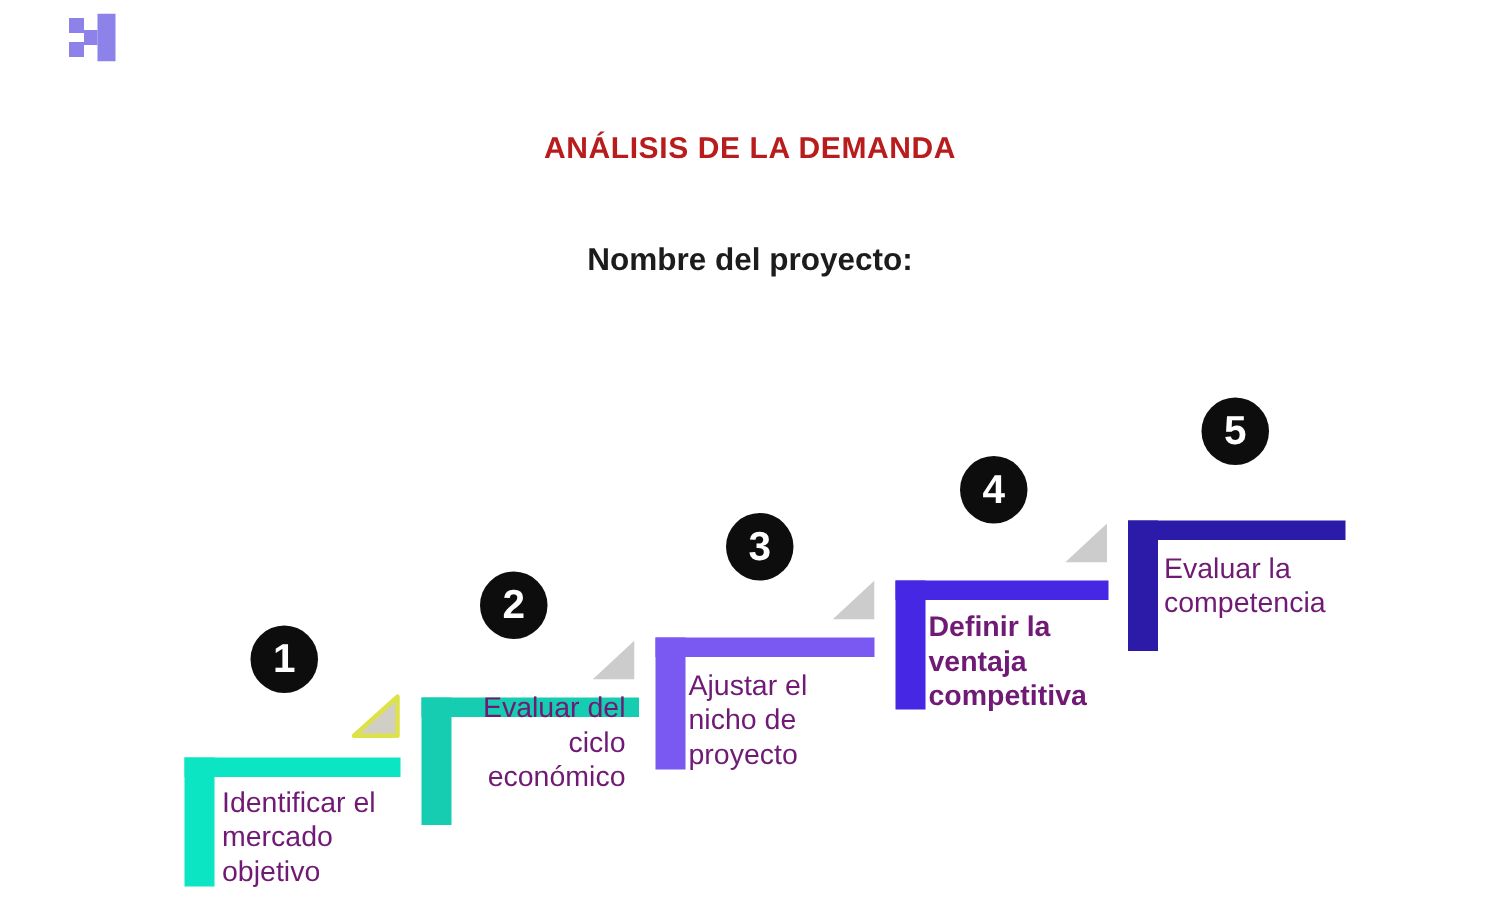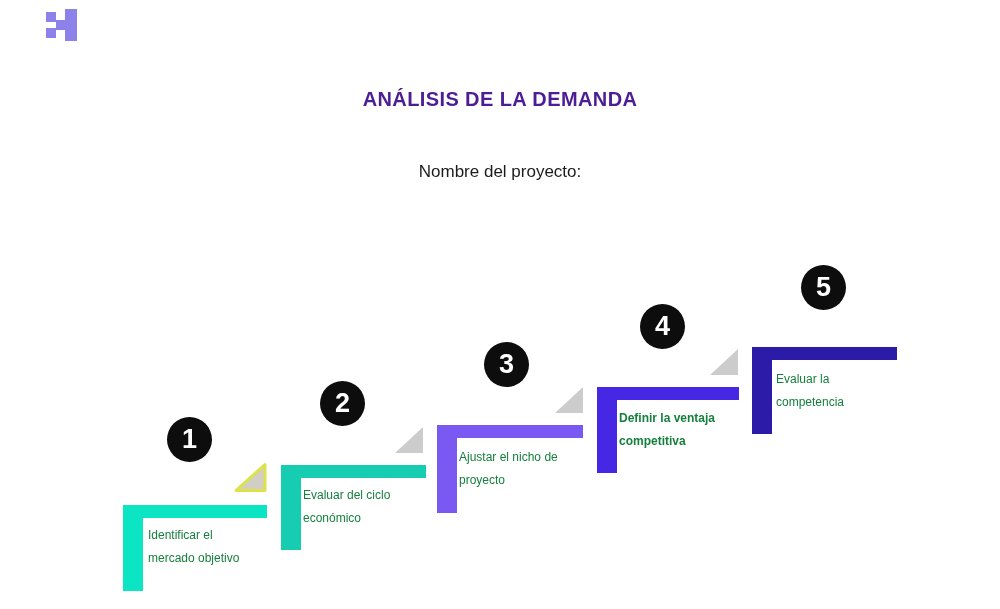--- a/index.html
+++ b/index.html
@@ -4,38 +4,38 @@
 <style>
   html,body{margin:0;padding:0;background:#ffffff;}
   body{font-family:"Liberation Sans", sans-serif;}
   .canvas{position:relative;width:1000px;height:609px;background:#ffffff;overflow:hidden;}
 
   .logo{position:absolute;left:45px;top:9px;width:34px;height:32px;}
 
   .title{position:absolute;left:0;right:0;top:88px;margin:0;text-align:center;
          font-size:20px;font-weight:700;letter-spacing:0.4px;}
   .project-label{position:absolute;left:0;right:0;top:162px;text-align:center;
-         font-size:17px;color:#1c1c1c;}
+         font-size:21px;color:#1c1c1c;font-weight:bold;}
 
   .vbar{position:absolute;width:20px;}
   .hbar{position:absolute;height:13px;}
   .circle{position:absolute;width:45px;height:45px;border-radius:50%;background:#0d0d0d;
           color:#ffffff;display:flex;align-items:center;justify-content:center;
           font-size:27px;font-weight:700;}
-  .label{position:absolute;width:114px;font-size:12px;line-height:23px;color:#15803d;}
+  .label{position:absolute;width:114px;font-size:19px;line-height:23px;color:#701a75;}
 
   .s1 .vbar{left:123px;top:505px;height:86px;}
   .s1 .hbar{left:123px;top:505px;width:144px;}
   .s1 .circle{left:167px;top:417px;}
   .s1 .label{left:148px;top:524px;}
 
   .s2 .vbar{left:281px;top:465px;height:85px;}
   .s2 .hbar{left:281px;top:465px;width:145px;}
   .s2 .circle{left:320px;top:381px;}
-  .s2 .label{left:303px;top:484px;}
+  .s2 .label{left:303px;top:461px;text-align:right;}
 
   .s3 .vbar{left:437px;top:425px;height:88px;}
   .s3 .hbar{left:437px;top:425px;width:146px;}
   .s3 .circle{left:484px;top:342px;}
   .s3 .label{left:459px;top:446px;}
 
   .s4 .vbar{left:597px;top:387px;height:86px;}
   .s4 .hbar{left:597px;top:387px;width:142px;}
   .s4 .circle{left:640px;top:304px;}
   .s4 .label{left:619px;top:407px;font-weight:bold;}
@@ -58,21 +58,21 @@
 
   <div class="logo">
     <svg width="34" height="32" viewBox="0 0 32 32">
       <rect x="0" y="3" width="10" height="10" fill="#8c82ea"></rect>
       <rect x="0" y="19" width="10" height="10" fill="#8c82ea"></rect>
       <rect x="10" y="11" width="9" height="10" fill="#8c82ea"></rect>
       <rect x="19" y="0" width="12" height="32" fill="#8c82ea"></rect>
     </svg>
   </div>
 
-  <h1 class="title" style="color: #4c1d95;">ANÁLISIS DE LA DEMANDA</h1>
+  <h1 class="title" style="color: #b91c1c;">ANÁLISIS DE LA DEMANDA</h1>
 
   <div class="project-label">Nombre del proyecto:</div>
 
   <div class="step s1">
     <div class="circle">
       <span>1</span>
     </div>
     <div class="hbar" style="background: rgb(11, 229, 195);"></div>
     <div class="vbar" style="background: rgb(11, 229, 195);"></div>
     <div class="label">Identificar el mercado objetivo</div>

